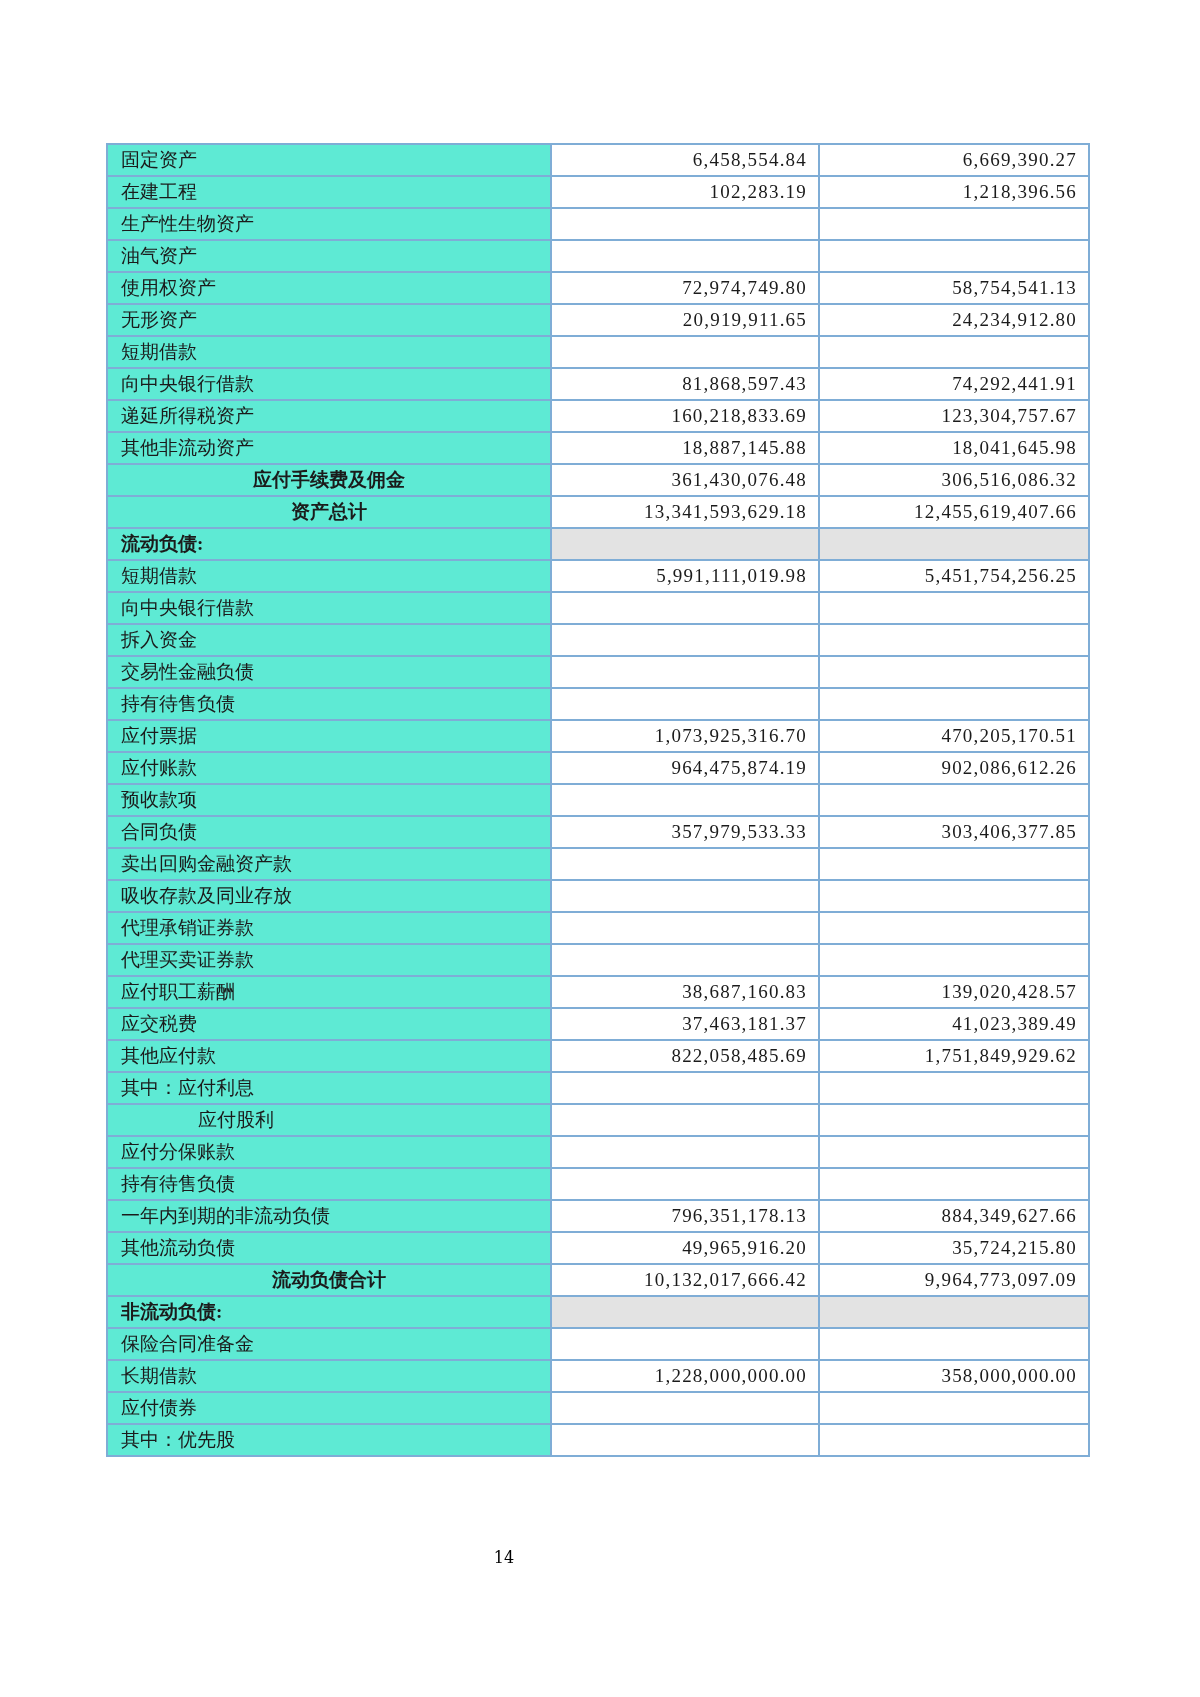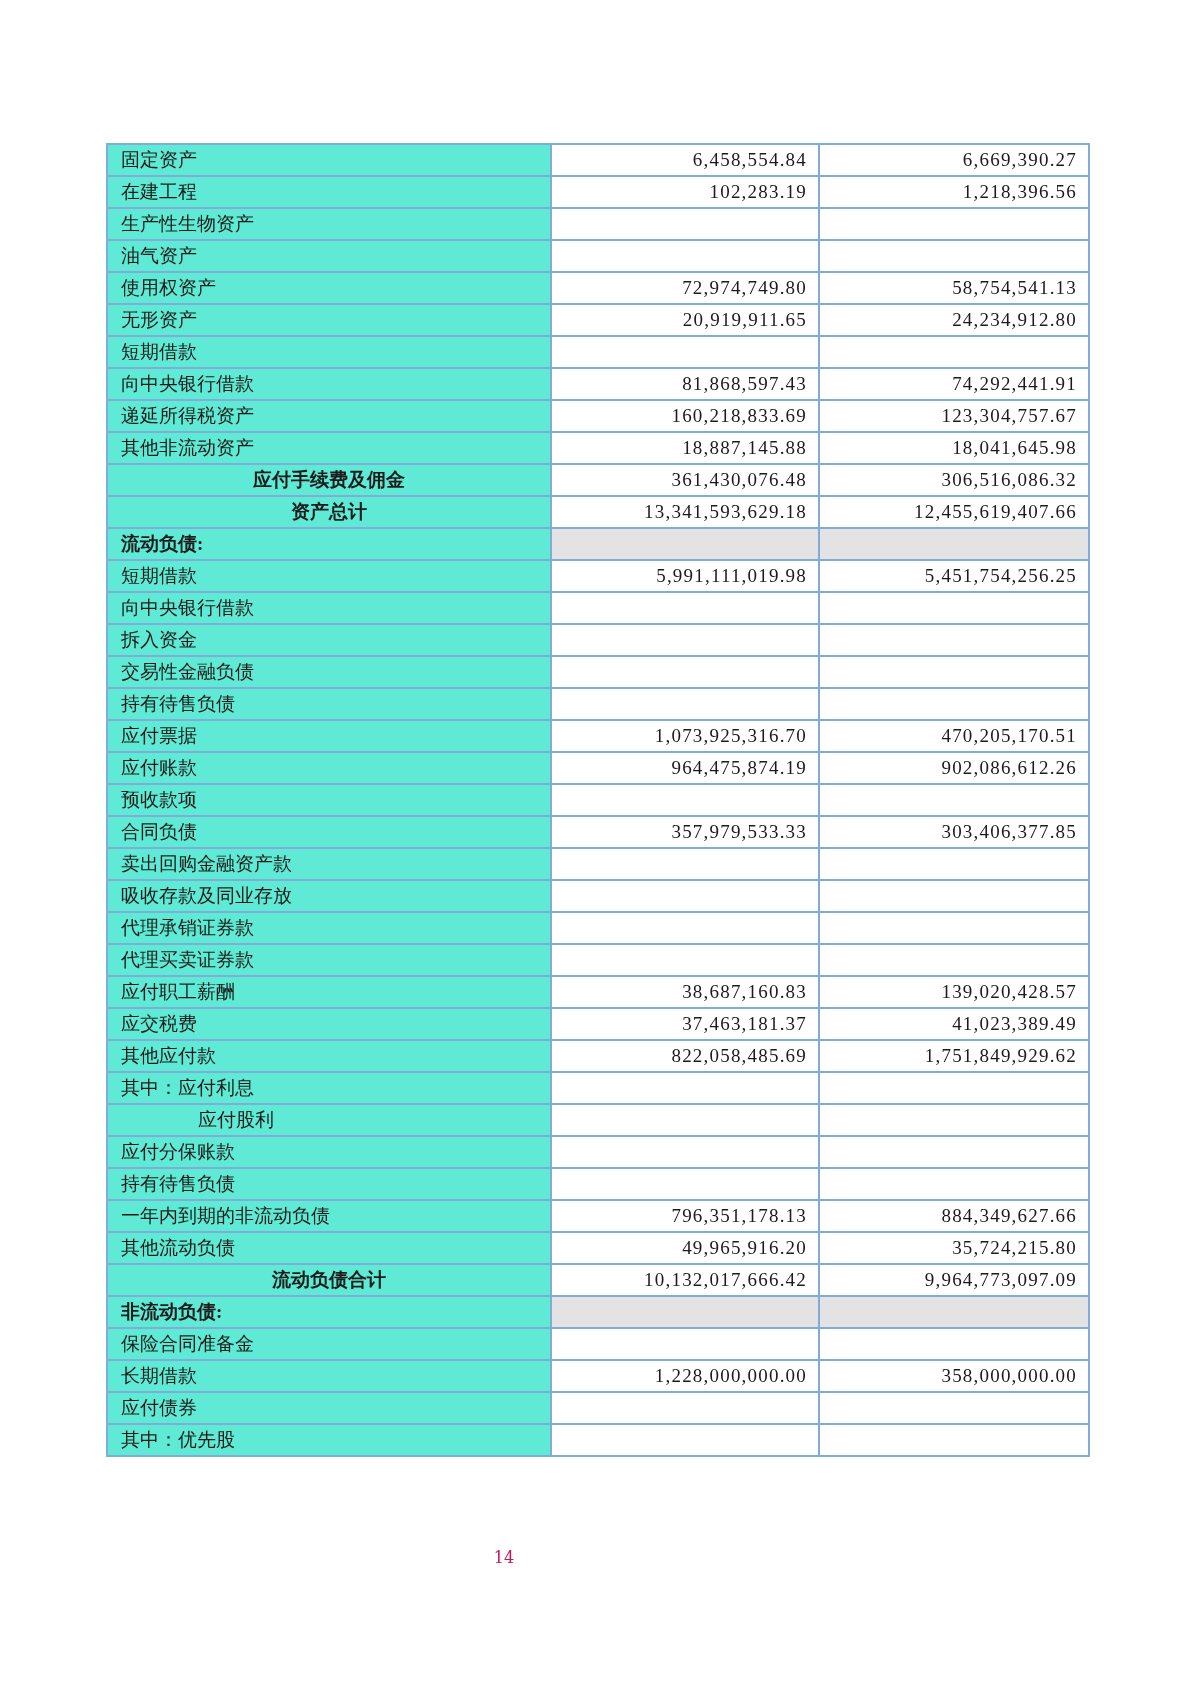--- a/index.html
+++ b/index.html
@@ -56,21 +56,21 @@
     margin-top:46px;
   }
   .page-number{
     position:absolute;
     top:1548px;
     left:0;
     width:1008px; 
     text-align:center;
     font-size:16px;
     font-family:"DejaVu Serif","Liberation Serif",serif;
-    color:#be185d;
+    color:#000000;
   }
 </style>
 </head>
 <body>
 
 <div class="sheet">
   <table>
     <colgroup>
       <col style="width:444px">
       <col style="width:268px">

